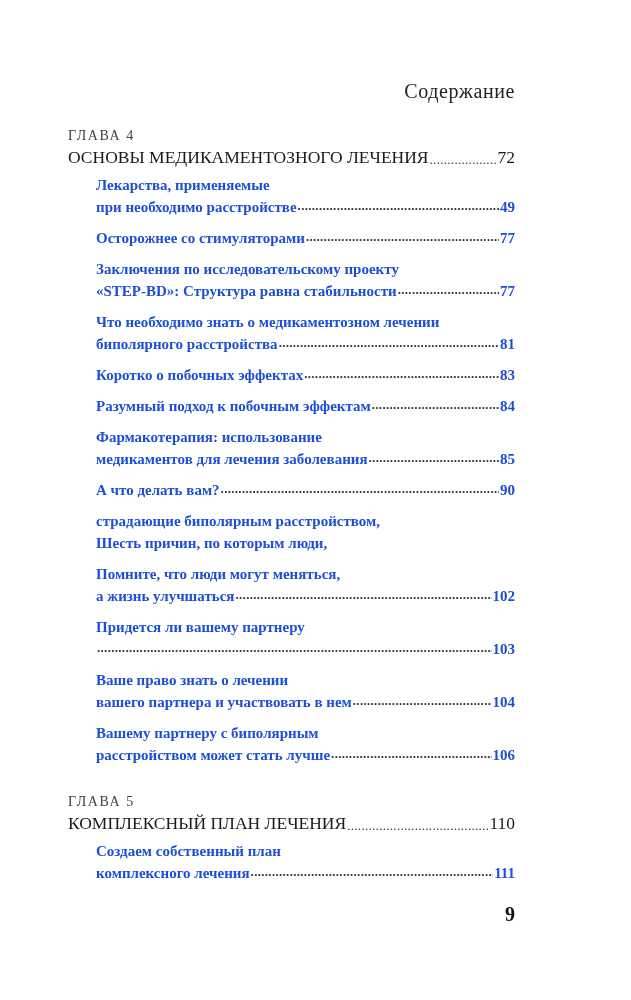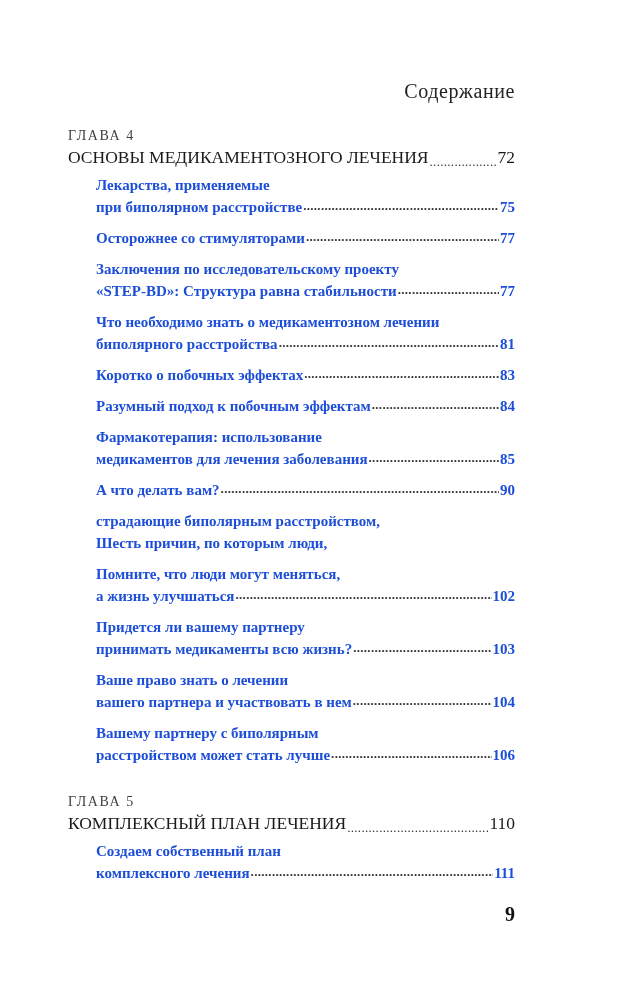--- a/index.html
+++ b/index.html
@@ -43,21 +43,21 @@
       margin-top: 27px;
     }
     .chapter-label {
       font-size: 14px;
       letter-spacing: 1.6px;
       line-height: 18px;
       color: #404040;
     }
     .chapter-title-row {
       display: flex;
-      align-items: flex-end;
+      align-items: center;
       font-size: 17.5px;
       line-height: 22px;
       margin-top: 1px;
       margin-bottom: 6px;
       color: #1a1a1a;
     }
     .entry {
       padding-left: 28px;
       font-size: 15px;
       line-height: 22px;
@@ -122,23 +122,23 @@
       <div class="chapter-label">ГЛАВА 4</div>
       <div class="chapter-title-row">
         <span class="entry-text">ОСНОВЫ МЕДИКАМЕНТОЗНОГО ЛЕЧЕНИЯ</span>
         <span class="leader"></span>
         <span class="page-ref">72</span>
       </div>
 
       <div class="entry">
         <span class="entry-line">Лекарства, применяемые</span>
         <div class="entry-last">
-          <span class="entry-text">при биполярном расстройстве</span>
-          <span class="leader"></span>
-          <span class="page-ref">75</span>
+          <span class="entry-text">при необходимо расстройстве</span>
+          <span class="leader"></span>
+          <span class="page-ref">49</span>
         </div>
       </div>
 
       <div class="entry">
         <div class="entry-last">
           <span class="entry-text">Осторожнее со стимуляторами</span>
           <span class="leader"></span>
           <span class="page-ref">77</span>
         </div>
       </div>
@@ -204,21 +204,20 @@
         <div class="entry-last">
           <span class="entry-text">а жизнь улучшаться</span>
           <span class="leader"></span>
           <span class="page-ref">102</span>
         </div>
       </div>
 
       <div class="entry">
         <span class="entry-line">Придется ли вашему партнеру</span>
         <div class="entry-last">
-          <span class="entry-text">принимать медикаменты всю жизнь?</span>
           <span class="leader"></span>
           <span class="page-ref">103</span>
         </div>
       </div>
 
       <div class="entry">
         <span class="entry-line">Ваше право знать о лечении</span>
         <div class="entry-last">
           <span class="entry-text">вашего партнера и участвовать в нем</span>
           <span class="leader"></span>

